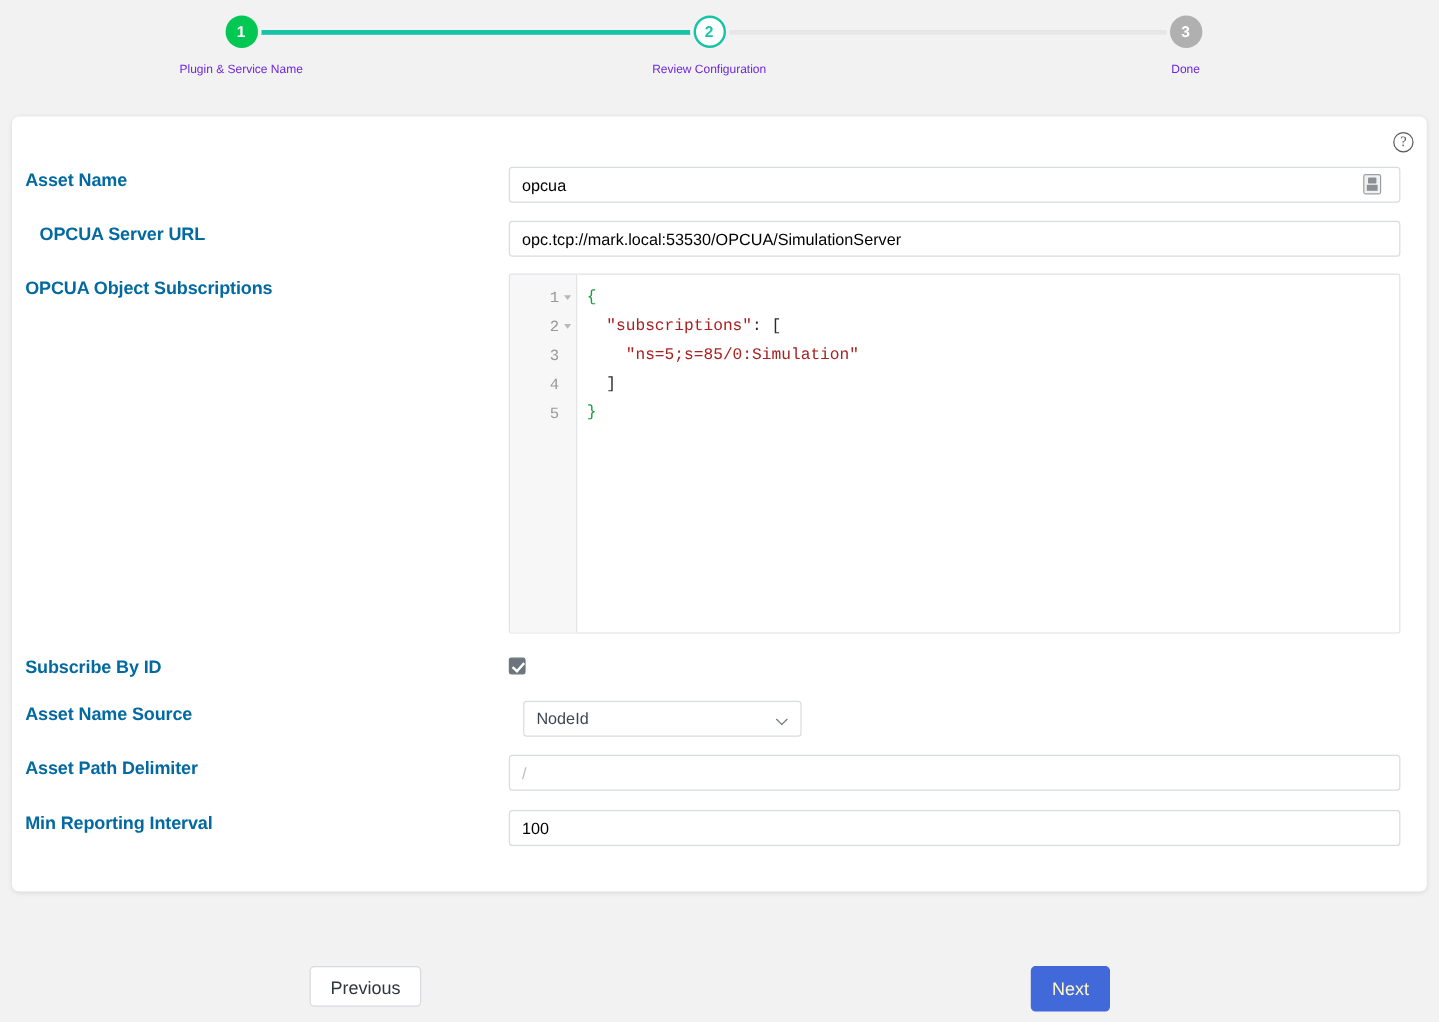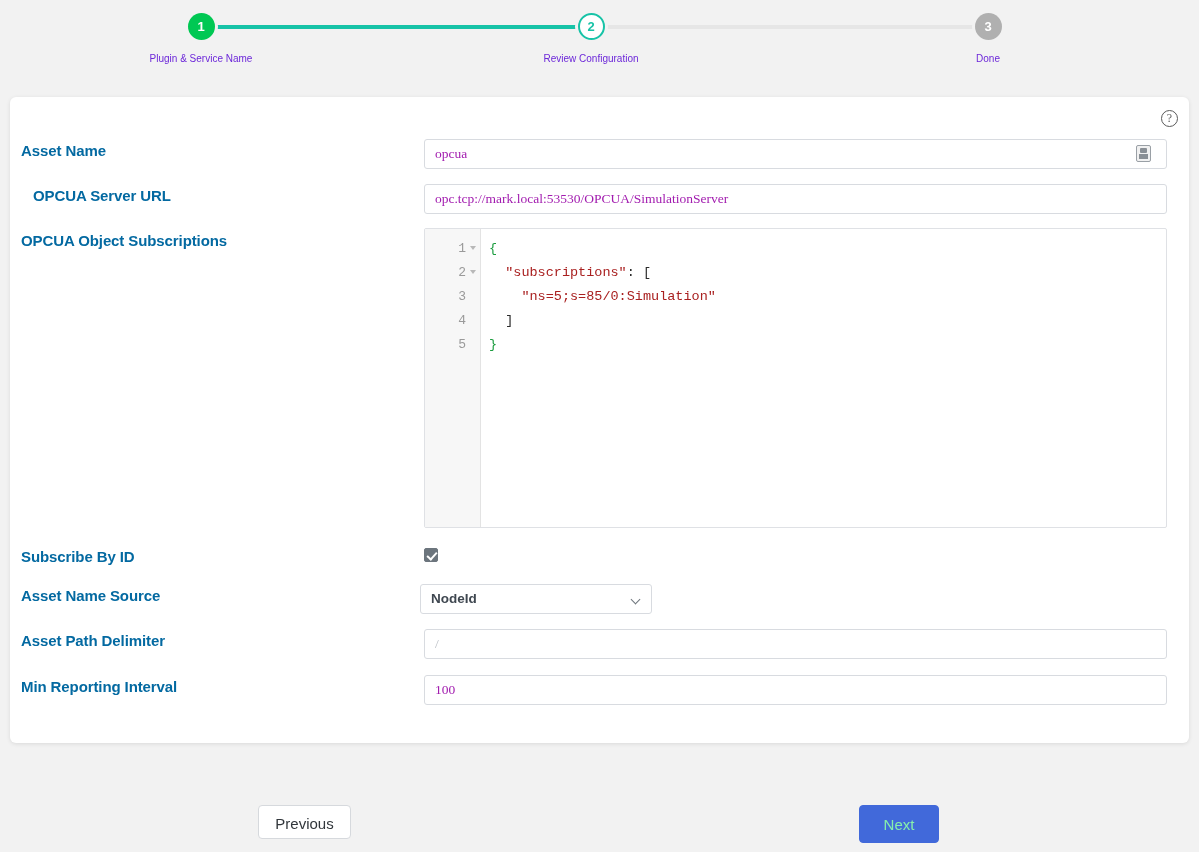--- a/index.html
+++ b/index.html
@@ -112,23 +112,23 @@
     font-weight: bold;
     color: #0369a1;
     letter-spacing: -0.1px;
   }
   .text-input {
     position: absolute;
     height: 30px;
     background: #ffffff;
     border: 1px solid #d8dbe0;
     border-radius: 3px;
-    font-family: Liberation Serif, serif;
+    font-family: Liberation Sans, sans-serif;
     font-size: 13.5px;
-    color: #a21caf;
+    color: #000000;
     padding: 0 10px;
     outline: none;
   }
   .text-input::placeholder { color: #b9bec4; }
   .autofill-badge {
     position: absolute;
     width: 15px;
     height: 17px;
     border: 1px solid #9aa0a6;
     border-radius: 2px;
@@ -231,28 +231,27 @@
     width: 4px;
     height: 8px;
     border: solid #ffffff;
     border-width: 0 2px 2px 0;
     transform: rotate(42deg);
   }
 
   
   .select-box {
     position: absolute;
-    left: 420px;
+    left: 436px;
     width: 232px;
     height: 30px;
     background: #ffffff;
     border: 1px solid #d8dbe0;
     border-radius: 3px;
     cursor: pointer;
-    font-weight: bold;
   }
   .select-value {
     position: absolute;
     left: 10px;
     top: 0;
     line-height: 28px;
     font-size: 13.5px;
     color: #3f4750;
   }
   .select-caret {
@@ -281,26 +280,26 @@
     width: 93px;
     height: 34px;
     line-height: 36px;
     background: #ffffff;
     border: 1px solid #d6d9dd;
     color: #31363b;
   }
   .btn-next {
     left: 859px;
     top: 805px;
-    width: 80px;
+    width: 66px;
     height: 38px;
     line-height: 38px;
     background: #4169da;
     border: 1px solid #4169da;
-    color: #86efac;
+    color: #fef9c3;
   }
 </style>
 </head>
 <body>
 
 <div class="stepper">
   <div class="step-track">
     <div class="track-seg track-done"></div>
     <div class="track-seg track-todo"></div>
   </div>

